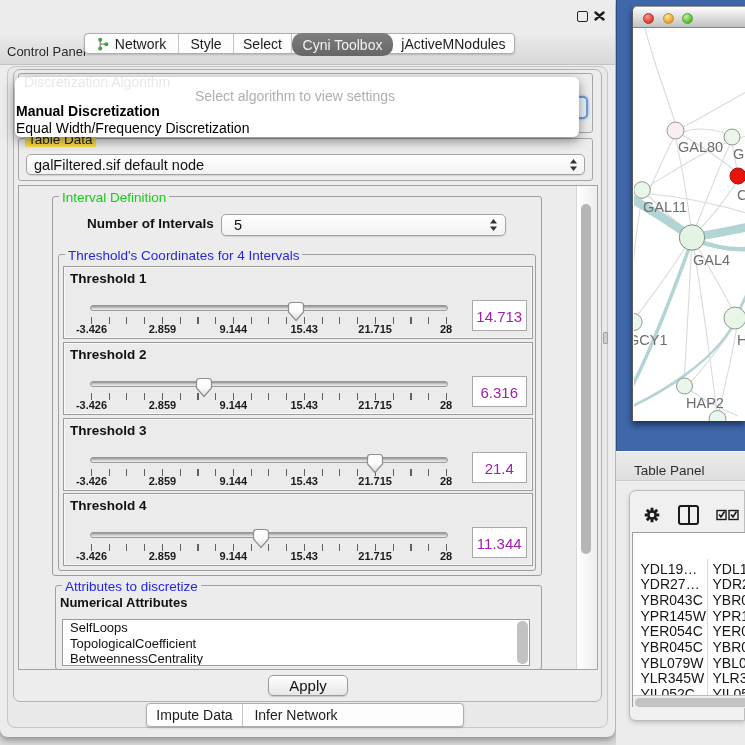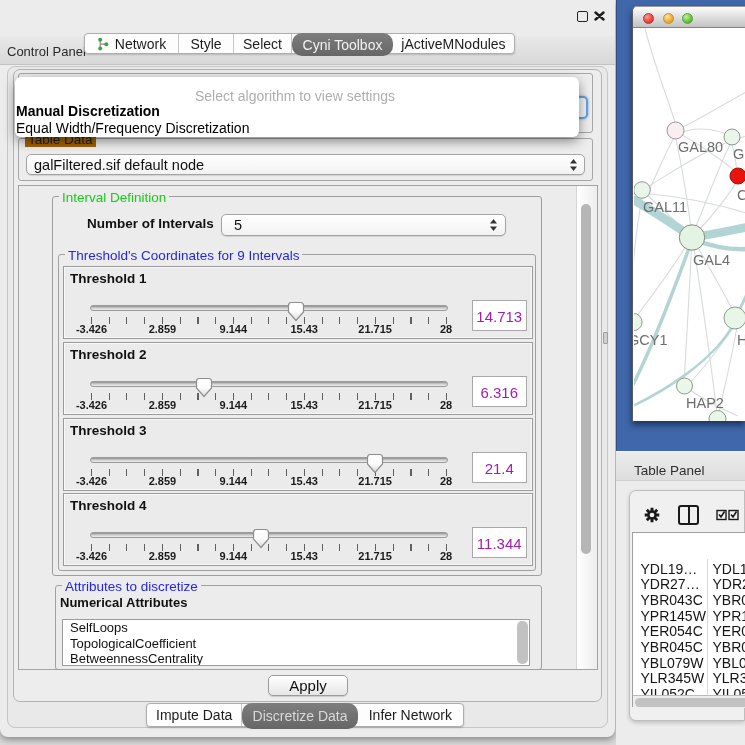--- a/index.html
+++ b/index.html
@@ -15,21 +15,21 @@
 .tabbar .tab{height:100%;display:flex;align-items:center;justify-content:center;font-size:14px;color:#1c1c1c;border-right:1px solid #c6c6c6;}
 .tabbar .tab:last-child{border-right:none;}
 .tabbar .tab.sel{background:linear-gradient(#7e7e7e,#666666);color:#f2f2f2;border-right:none;margin:-1px 0;height:23px;border-radius:10px;}
 #toptabs{left:84px;top:33px;width:431px;}
 #bottabs{left:146px;top:703px;width:318px;height:24px;}
 #bottabs .tab.sel{height:26px;}
 
 #panel1{left:7px;top:66px;width:601px;height:662px;background:#e9e9e9;border:1px solid #c6c6c6;border-radius:8px;}
 #panel2{left:13px;top:69px;width:589px;height:633px;background:#ededed;border:1px solid #b2b2b2;border-radius:7px;}
 .group{position:absolute;border:1px solid #a6a6a6;border-radius:3px;}
-.group>.glabel{position:absolute;top:-7px;left:6px;background:#a16207;padding:0 3px;font-size:13.5px;line-height:15px;white-space:nowrap;}
+.group>.glabel{position:absolute;top:-7px;left:6px;background:#fde047;padding:0 3px;font-size:13.5px;line-height:15px;white-space:nowrap;}
 
 .combo{position:absolute;background:linear-gradient(#ffffff,#f2f2f2);border:1px solid #a3a3a3;border-radius:5px;font-size:14.5px;color:#111;box-shadow:0 1px 1px rgba(0,0,0,0.12);}
 .combo .ctext{position:absolute;top:50%;transform:translateY(-50%);white-space:nowrap;}
 .combo svg{position:absolute;top:50%;transform:translateY(-50%);}
 
 #scrollp{left:18px;top:185px;width:580px;height:485px;background:#ececec;border:1px solid #a3a3a3;overflow:hidden;}
 #vsb1{left:576px;top:186px;width:21px;height:483px;background:linear-gradient(to right,#ffffff,#ededed);border-left:1px solid #d6d6d6;}
 #vsb1t{left:581px;top:204px;width:10px;height:350px;background:#b6b6b6;border-radius:5px;}
 
 .tpanel{position:absolute;left:63px;width:470px;height:73px;background:#ebebeb;border:1px solid #9b9b9b;box-shadow:inset 0 0 0 1px #f8f8f8;}
@@ -117,21 +117,21 @@
   </div>
 <div class="abs" style="left:87px;top:216px;font-size:13.5px;font-weight:bold;color:#111">Number of Intervals</div>
 <div class="combo" style="left:221px;top:214px;width:285px;height:22px">
     <span class="ctext" style="left:12px">5</span>
     <svg style="right:7px" width="9" height="14" viewBox="0 0 9 14">
       <path d="M4.5 1 L8 5.4 H1 Z" fill="#333"></path>
       <path d="M4.5 13 L1 8.6 H8 Z" fill="#333"></path>
     </svg>
   </div>
 <div class="group" style="left:58px;top:254px;width:478px;height:317px;border-color:#a0a0a0">
-    <span class="glabel" style="color:#2525e8;background:#ececec">Threshold's Coordinates for 9 Intervals</span>
+    <span class="glabel" style="color:#2525e8;background:#ececec">Threshold's Coordinates for 4 Intervals</span>
   </div>
 <svg width="0" height="0" style="position:absolute">
     <defs>
       <linearGradient id="tg" x1="0" y1="0" x2="0" y2="1">
         <stop offset="0" stop-color="#ffffff"></stop>
         <stop offset="0.5" stop-color="#fbfbfb"></stop>
         <stop offset="1" stop-color="#dcdcdc"></stop>
       </linearGradient>
     </defs>
   </svg>
@@ -214,24 +214,24 @@
 <div class="abs" id="attlist">
     <div>SelfLoops</div>
     <div>TopologicalCoefficient</div>
     <div>BetweennessCentrality</div>
   </div>
 <div class="abs" id="attsb"></div>
 <div class="abs" style="left:19px;top:670px;width:578px;height:4px;background:#ededed;z-index:6"></div>
 <div class="abs" id="apply">Apply</div>
 <div class="abs tabbar" id="bottabs">
     <div class="tab" style="width:96px">Impute Data</div>
-    <div class="tab sel" style="width:116px;color:#d9d9d9">Discretize Data</div>
     <div class="tab" style="width:106px">Infer Network</div>
   </div>
 <div class="abs" id="popup">
+    <span class="ghost">Discretization Algorithm</span>
     <span class="phint">Select algorithm to view settings</span>
     <span class="p1">Manual Discretization</span>
     <span class="p2">Equal Width/Frequency Discretization</span>
   </div>
 <div class="abs" id="rcol">
 <div class="abs" id="bluebg"></div>
 <div class="abs" id="tphead">
       <span>Table Panel</span>
     </div>
 <div class="abs" id="netwin">

